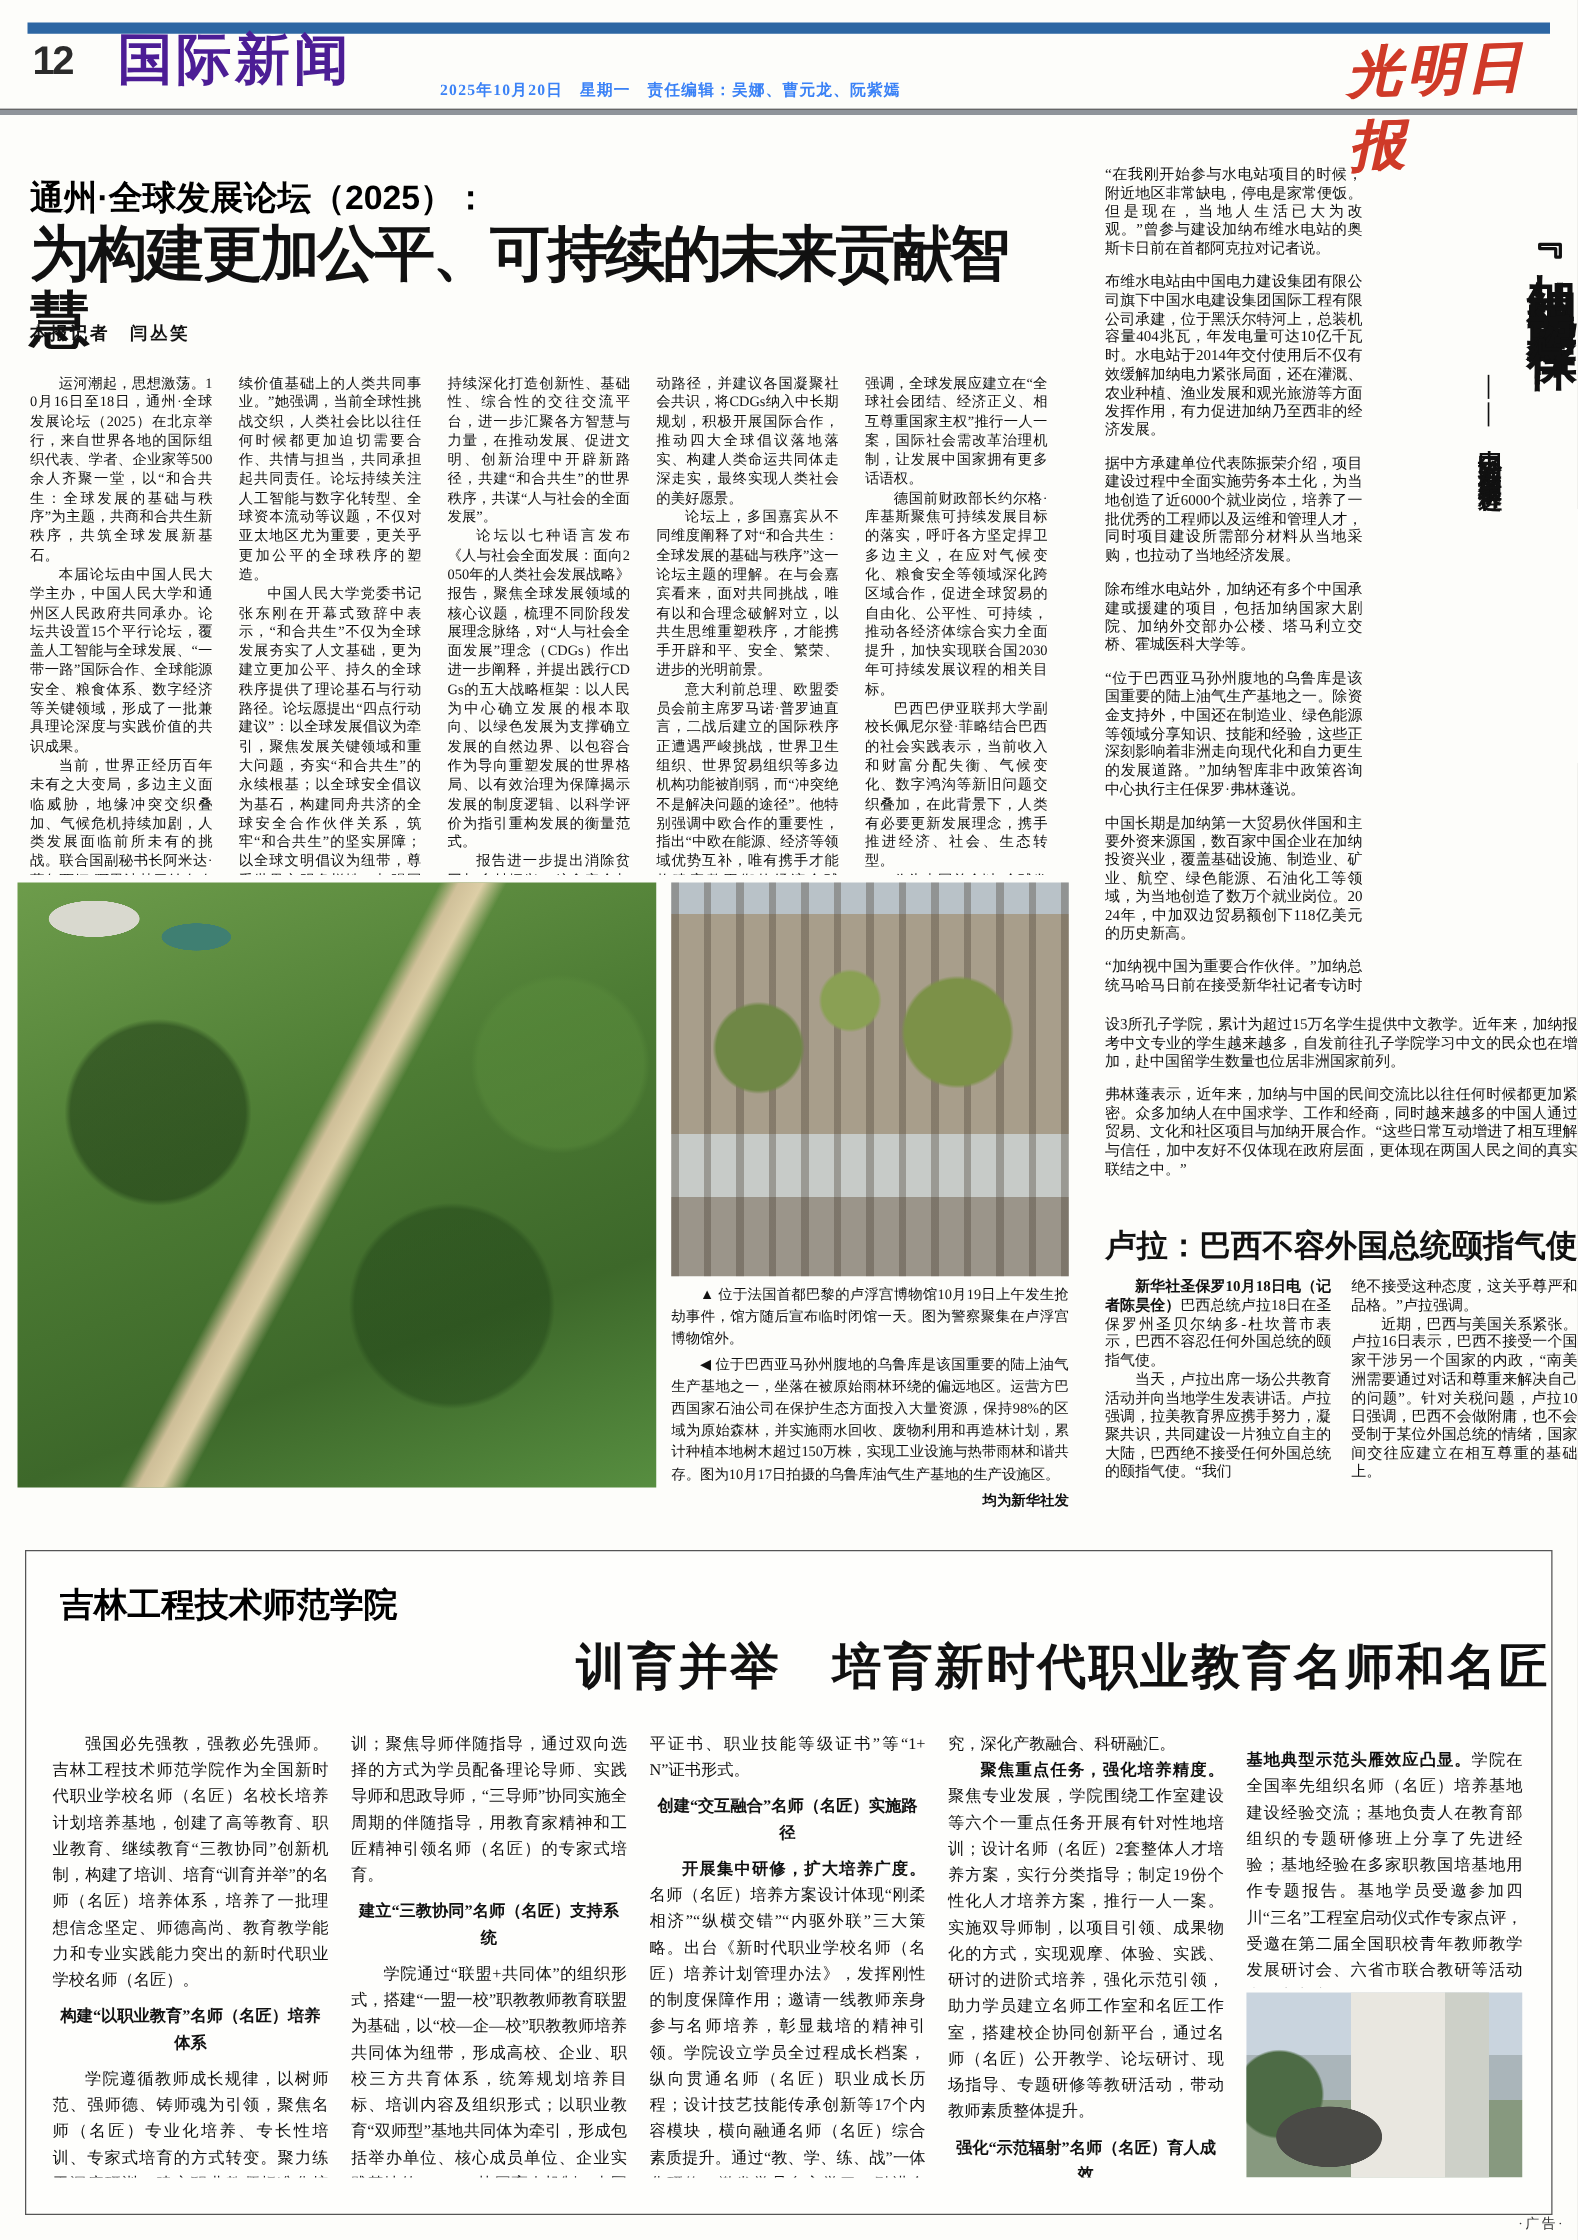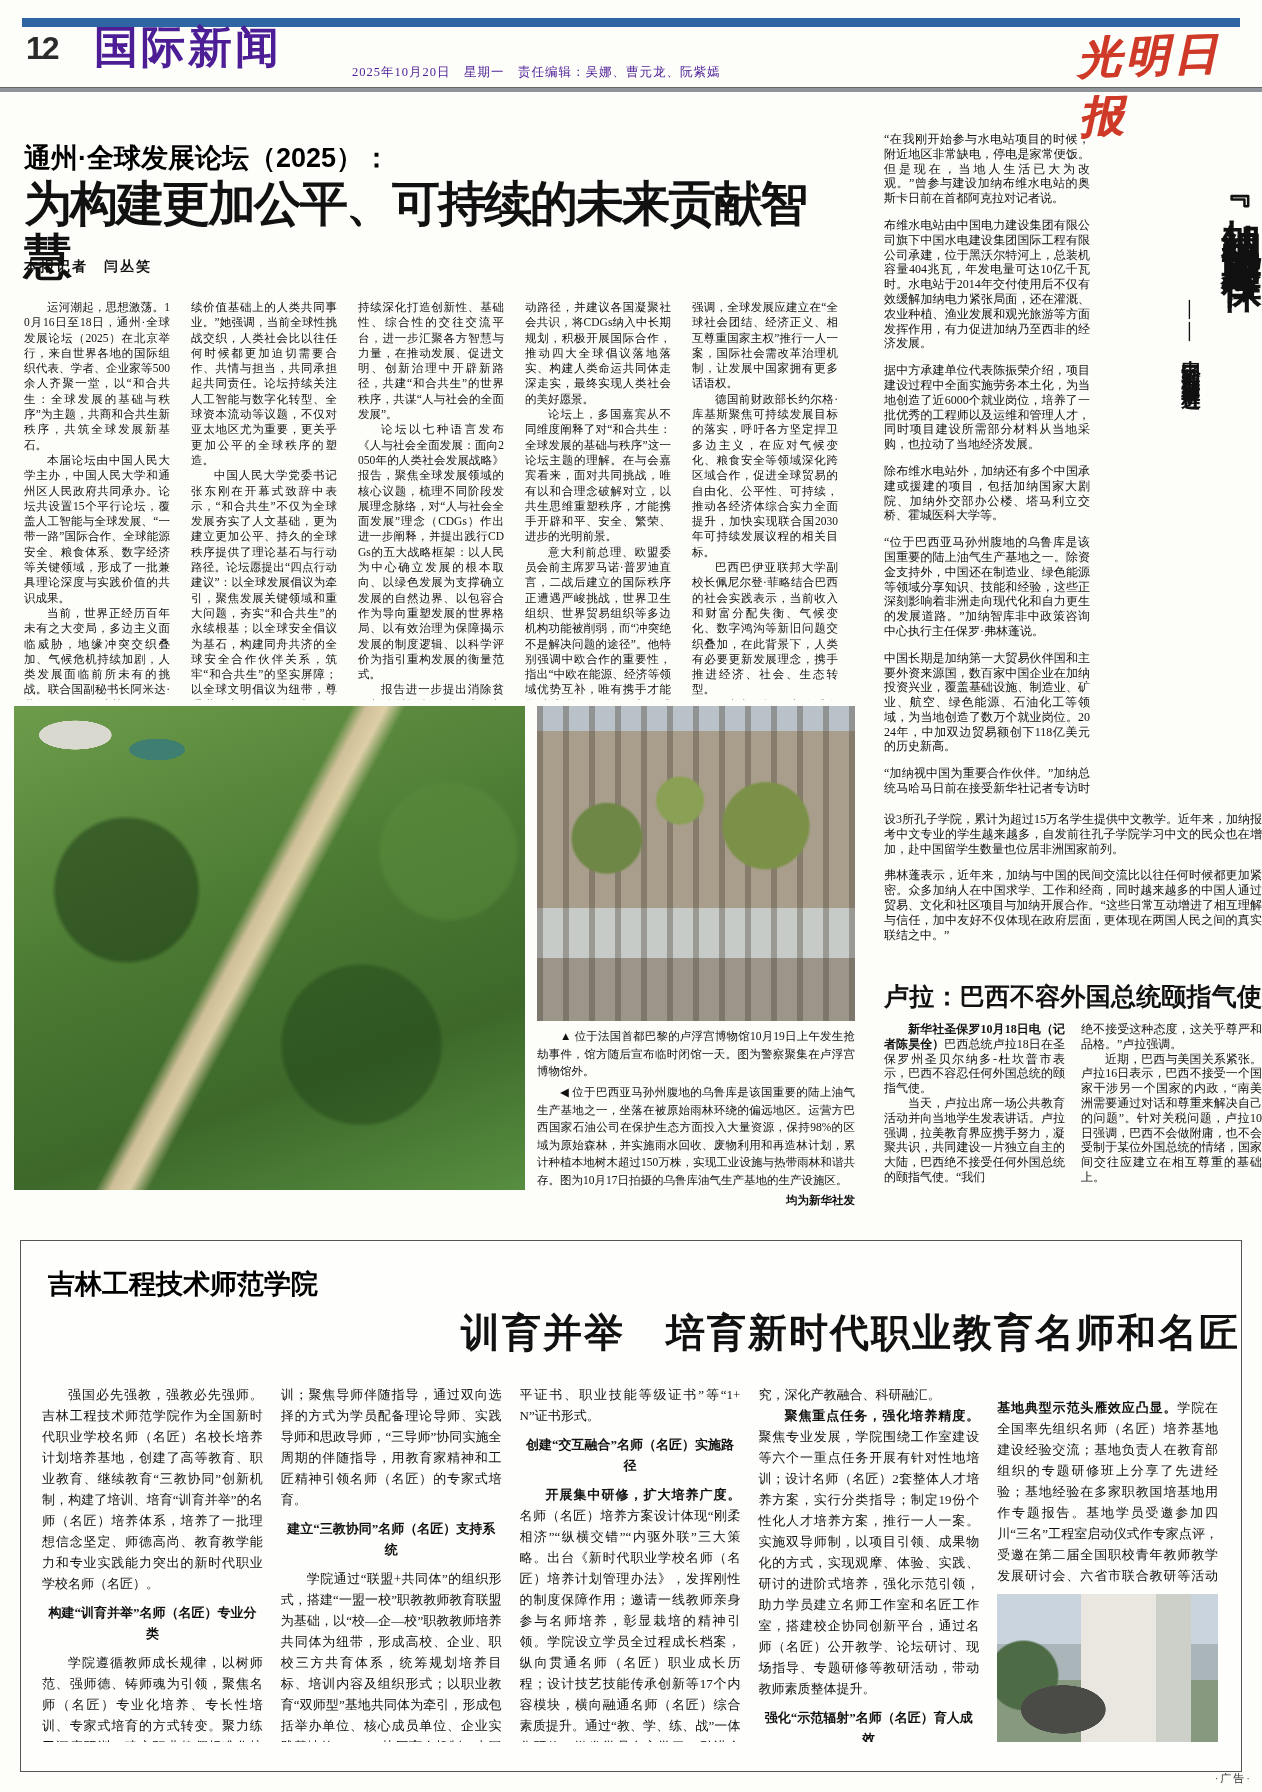--- a/index.html
+++ b/index.html
@@ -4,21 +4,21 @@
 <style>
   html,body{margin:0;padding:0;background:#e8e8e4;}
   #page{position:relative;width:1262px;height:1792px;background:#fdfdfa;margin:0 auto;
         font-family:"Liberation Serif","DejaVu Serif",serif;color:#111;overflow:hidden;}
   .sans{font-family:"Liberation Sans","DejaVu Sans",sans-serif;}
   .abs{position:absolute;}
   
   .topbar{left:22px;top:18px;width:1218px;height:9px;background:#2d66a3;}
   .pagenum{left:26px;top:30px;font-size:32px;font-weight:600;color:#2b2b2b;letter-spacing:-2px;}
   .sectiontitle{left:94px;top:18px;font-size:44px;font-weight:900;color:#4c1d95;letter-spacing:3px;}
-  .dateline{left:352px;top:64px;font-size:12.5px;font-weight:normal;color:#4c1d95;letter-spacing:1px;}
+  .dateline{left:352px;top:64px;font-size:12.5px;font-weight:bold;color:#3b82f6;letter-spacing:1px;}
   .masthead{left:1078px;top:26px;width:176px;font-size:44px;font-weight:bold;font-style:italic;
             color:#cf3a28;letter-spacing:4px;transform:rotate(-2deg);text-shadow:1px 0 #cf3a28;}
   .headrule{left:0;top:87px;width:1262px;height:4px;background:#8f949a;border-top:1px solid #666;}
   
   .kicker{left:24px;top:140px;font-size:27px;font-weight:bold;color:#000;}
   .mainhead{left:24px;top:178px;width:806px;font-size:48px;font-weight:900;letter-spacing:-2px;line-height:1.1;}
   .byline{left:24px;top:258px;font-size:14px;font-weight:bold;letter-spacing:2px;}
   .maincols{left:24px;top:300px;width:814px;height:400px;display:flex;gap:21px;}
   .col{flex:1;overflow:hidden;text-align:justify;font-size:11.5px;line-height:15.3px;word-break:break-all;}
   .col p,.wide p,.capbox p{margin:0;text-indent:2em;}
@@ -159,21 +159,21 @@
         <p>近期，巴西与美国关系紧张。卢拉16日表示，巴西不接受一个国家干涉另一个国家的内政，“南美洲需要通过对话和尊重来解决自己的问题”。针对关税问题，卢拉10日强调，巴西不会做附庸，也不会受制于某位外国总统的情绪，国家间交往应建立在相互尊重的基础上。</p>
       </div>
   </div>
 
   <div class="abs adbox"></div>
   <div class="abs adkicker sans">吉林工程技术师范学院</div>
   <h2 class="abs adhead" style="margin:0">训育并举　培育新时代职业教育名师和名匠</h2>
   <div class="abs adcols">
     <div class="col">
         <p>强国必先强教，强教必先强师。吉林工程技术师范学院作为全国新时代职业学校名师（名匠）名校长培养计划培养基地，创建了高等教育、职业教育、继续教育“三教协同”创新机制，构建了培训、培育“训育并举”的名师（名匠）培养体系，培养了一批理想信念坚定、师德高尚、教育教学能力和专业实践能力突出的新时代职业学校名师（名匠）。</p>
-        <p class="subhead">构建“训育并举”名师（名匠）专业分类</p>
+        <p class="subhead">构建“以职业教育”名师（名匠）培养体系</p>
         <p>学院遵循教师成长规律，以树师范、强师德、铸师魂为引领，聚焦名师（名匠）专业化培养、专长性培训、专家式培育的方式转变。聚力练于深度研训，建立职业教师标准化培养体系，科学制定培养策略，系统设计培养方案，强化培养过程管理，实现名师（名匠）教育教学的专业化培养；聚焦企业跟岗实训，通过企业现场教学、岗位实践、项目合作等方式，开展岗位分层、专业分类、业态分梯等多样化培训，实现名师（名匠）技艺技能提升的专长性培</p>
       </div>
     <div class="col">
         <p class="noindent">训；聚焦导师伴随指导，通过双向选择的方式为学员配备理论导师、实践导师和思政导师，“三导师”协同实施全周期的伴随指导，用教育家精神和工匠精神引领名师（名匠）的专家式培育。</p>
         <p class="subhead">建立“三教协同”名师（名匠）支持系统</p>
         <p>学院通过“联盟+共同体”的组织形式，搭建“一盟一校”职教教师教育联盟为基础，以“校—企—校”职教教师培养共同体为纽带，形成高校、企业、职校三方共育体系，统筹规划培养目标、培训内容及组织形式；以职业教育“双师型”基地共同体为牵引，形成包括举办单位、核心成员单位、企业实践基地的“1+5+N”协同育人机制，中国第一汽车集团等N家企业承担校外实践基地培训任务；以继续教育发展共同体为延伸，助力职教教师终身教育和在职发展。学院充分发挥吉林省专业技术人员继续教育基地、全国教师教育认定中心等平台作用，探索“培训结业证书+国家信息安全水</p>
       </div>
     <div class="col">
         <p class="noindent">平证书、职业技能等级证书”等“1+N”证书形式。</p>
         <p class="subhead">创建“交互融合”名师（名匠）实施路径</p>

